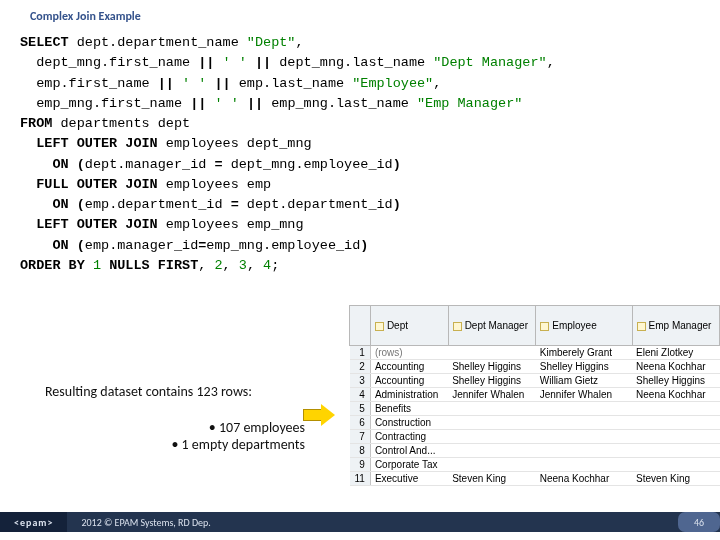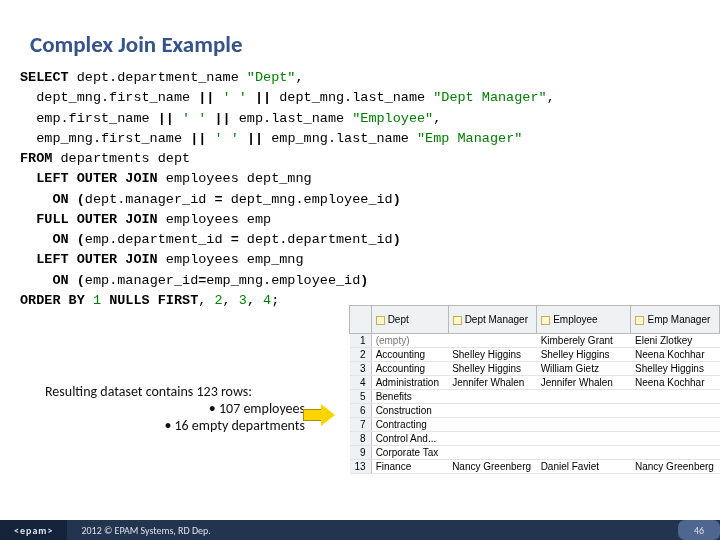--- a/index.html
+++ b/index.html
@@ -3,33 +3,33 @@
 <meta charset="utf-8">
 <style>
   * { margin: 0; padding: 0; box-sizing: border-box; }
   body {
     width: 720px; height: 540px;
     background: #fff;
     font-family: Calibri, "Segoe UI", Arial, sans-serif;
     position: relative; overflow: hidden;
   }
   .title {
-    color: #35538c; font-weight: bold; font-size: 23px;
-    padding: 30px 0 10px 30px;
+    color: #35538c; font-weight: bold; font-size: 12px;
+    padding: 9px 0 10px 30px;
   }
   .sql {
     font-family: Consolas, "Courier New", monospace;
     font-size: 13.5px; line-height: 1.5;
     padding: 0 0 0 20px; white-space: pre; color: #000;
   }
   .kw { color: #000; font-weight: bold; }
   .str { color: #008000; }
 
   .summary-block { position: absolute; left: 45px; top: 383px; width: 260px; }
-  .summary-line { font-size: 14px; color: #111; margin-bottom: 0; }
+  .summary-line { font-size: 14px; color: #111; margin-bottom: 19px; }
   .bullets { list-style: none; padding-left: 4px; }
   .bullets li { font-size: 14px; color: #111; text-align: right; }
   .bullets li::before { content: "• "; }
 
   .arrow {
     position: absolute; left: 303px; top: 405px; width: 34px; height: 20px;
     display: flex; align-items: center;
   }
   .arrow-shaft {
     width: 18px; height: 12px; background: #ffd400; border: 1px solid #b38f00;
@@ -42,41 +42,41 @@
   }
 
   .result-table {
     position: absolute; left: 349px; top: 305px;
     border-collapse: collapse; font-size: 10px;
     font-family: Tahoma, Arial, sans-serif; color: #000;
     background: #fff;
   }
   .result-table th {
     background: #eef2f5; border: 1px solid #b8b8b8;
-    font-weight: normal; text-align: left; padding: 8px 4px;
+    font-weight: normal; text-align: left; padding: 14px 4px;
     white-space: nowrap;
   }
   .result-table th .icon {
     display: inline-block; width: 9px; height: 9px;
     background: #fff7d1; border: 1px solid #c8b050;
     margin-right: 3px; vertical-align: middle;
   }
   .result-table td {
     border-bottom: 1px solid #e4e4e4; padding: 1px 4px;
     white-space: nowrap;
   }
   .result-table td.rownum { text-align: right; background: #eef2f5; border-right: 1px solid #c4c4c4; padding: 1px 5px; }
   .result-table .null { color: #777; }
   .col-dept { width: 82px; }
   .col-mgr  { width: 90px; }
   .col-emp  { width: 108px; }
   .col-emgr { width: 90px; }
 
   .footer {
-    position: absolute; left: 0; bottom: 0; width: 100%; height: 20px;
+    position: absolute; left: 0; bottom: 8px; width: 100%; height: 20px;
     background: #23344f; color: #d9e0ec; font-size: 10px;
     display: flex; align-items: center;
   }
   .footer .brand {
     background: #14223a; padding: 0 14px; height: 100%;
     display: flex; align-items: center; font-weight: bold; letter-spacing: 1px;
   }
   .footer .copy { padding-left: 14px; flex: 1; }
   .footer .page {
     background: #4f6690; height: 100%; width: 42px;
@@ -98,21 +98,21 @@
   <span class="kw">FULL OUTER JOIN</span> employees emp
     <span class="kw">ON</span> <span class="kw">(</span>emp.department_id <span class="kw">=</span> dept.department_id<span class="kw">)</span>
   <span class="kw">LEFT OUTER JOIN</span> employees emp_mng
     <span class="kw">ON</span> <span class="kw">(</span>emp.manager_id<span class="kw">=</span>emp_mng.employee_id<span class="kw">)</span>
 <span class="kw">ORDER BY</span> <span class="str">1</span> <span class="kw">NULLS FIRST</span>, <span class="str">2</span>, <span class="str">3</span>, <span class="str">4</span>;</div>
 
 <div class="summary-block">
   <div class="summary-line">Resulting dataset contains 123 rows:</div>
   <ul class="bullets">
     <li>107 employees</li>
-    <li>16 empty departments</li>
+    <li>1 empty departments</li>
   </ul>
 </div>
 
 <div class="arrow">
   <div class="arrow-shaft"></div>
     <div class="arrow-head"></div>
 </div>
 
 <table class="result-table">
   <thead>
@@ -120,21 +120,21 @@
       <th></th>
       <th class="col-dept"><span class="icon"></span><span>Dept</span></th>
       <th class="col-mgr"><span class="icon"></span><span>Dept Manager</span></th>
       <th class="col-emp"><span class="icon"></span><span>Employee</span></th>
       <th class="col-emgr"><span class="icon"></span><span>Emp Manager</span></th>
     </tr>
   </thead>
   <tbody id="result-body">
       <tr>
         <td class="rownum">1</td>
-        <td class="null">(empty)</td>
+        <td class="null">(rows)</td>
         <td></td>
         <td>Kimberely Grant</td>
         <td>Eleni Zlotkey</td>
       </tr>
       <tr>
         <td class="rownum">2</td>
         <td>Accounting</td>
         <td>Shelley Higgins</td>
         <td>Shelley Higgins</td>
         <td>Neena Kochhar</td>
@@ -182,25 +182,25 @@
         <td></td>
       </tr>
       <tr>
         <td class="rownum">9</td>
         <td>Corporate Tax</td>
         <td></td>
         <td></td>
         <td></td>
       </tr>
       <tr>
-        <td class="rownum">13</td>
-        <td>Finance</td>
-        <td>Nancy Greenberg</td>
-        <td>Daniel Faviet</td>
-        <td>Nancy Greenberg</td>
+        <td class="rownum">11</td>
+        <td>Executive</td>
+        <td>Steven King</td>
+        <td>Neena Kochhar</td>
+        <td>Steven King</td>
       </tr>
     </tbody>
 </table>
 
 <div class="footer">
   <div class="brand">&lt;epam&gt;</div>
   <div class="copy">2012 © EPAM Systems, RD Dep.</div>
   <div class="page">46</div>
 </div>
 

